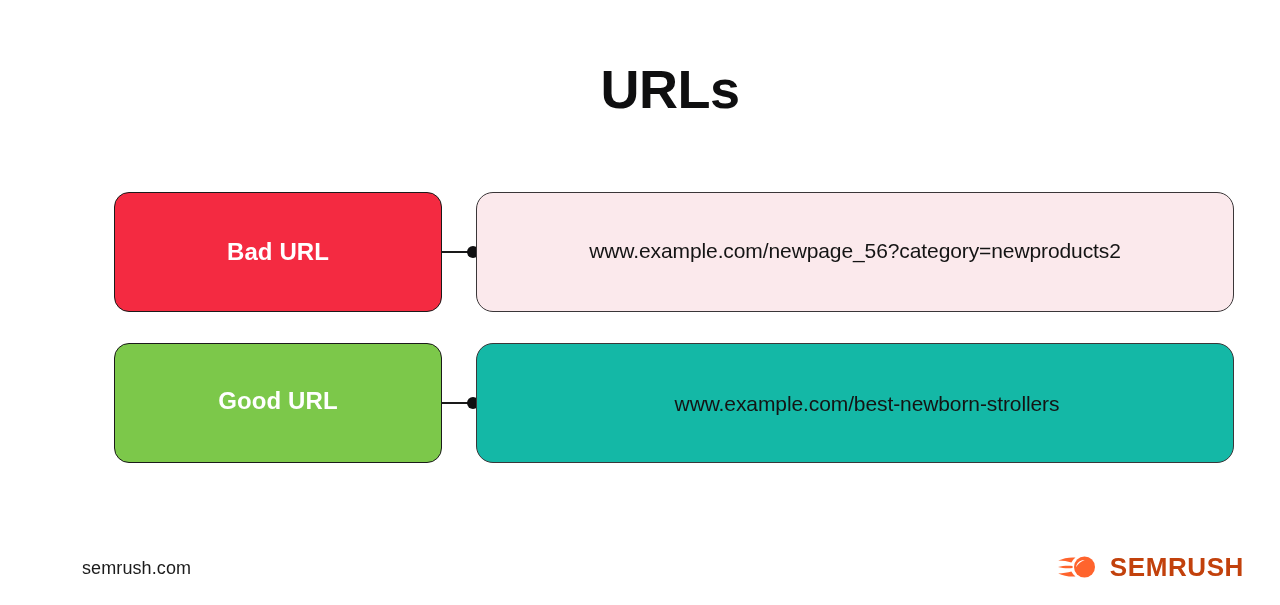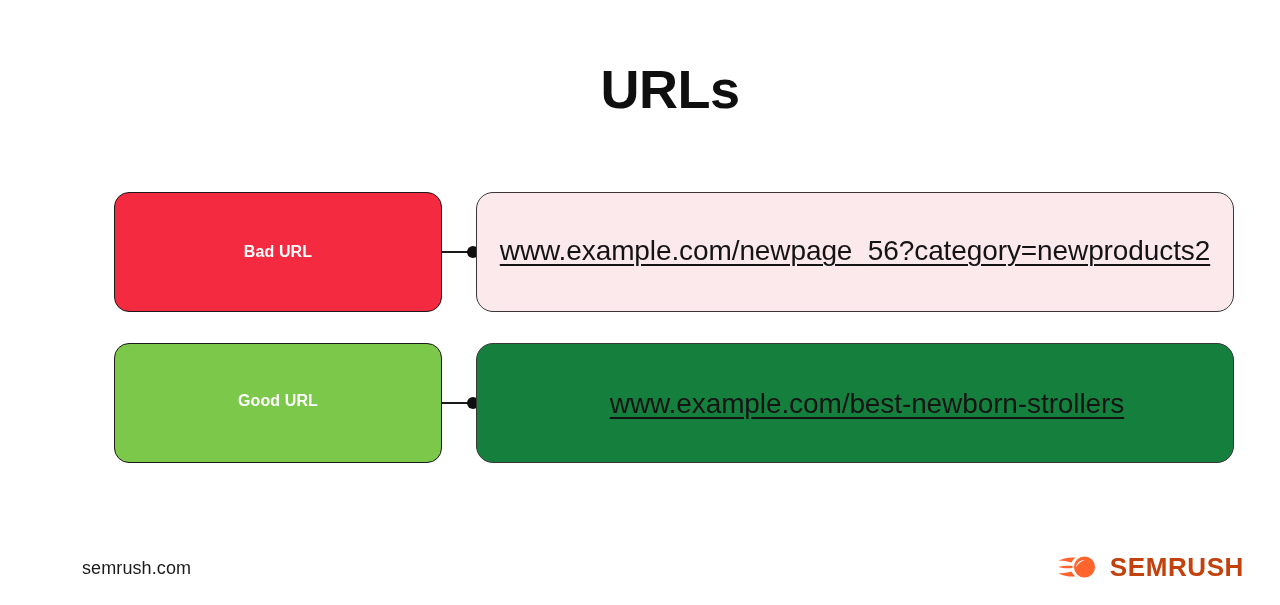--- a/index.html
+++ b/index.html
@@ -58,21 +58,21 @@
     box-sizing: border-box;
     display: flex;
     align-items: center;
     justify-content: center;
   }
   .label-box.bad  { background: #f42a41; }
   .label-box.good { background: #7cc84a; }
 
   .label-text {
     color: #ffffff;
-    font-size: 16px;
+    font-size: 24px;
     font-weight: 700;
     letter-spacing: 0.1px;
     line-height: 1;
   }
   .label-box.good .label-text {
     font-weight: 600;
     position: relative;
     top: -2px;
   }
 
@@ -103,27 +103,26 @@
     width: 758px;
     height: 120px;
     border: 1.6px solid #3a3638;
     border-radius: 17px;
     box-sizing: border-box;
     display: flex;
     align-items: center;
     justify-content: center;
   }
   .value-panel.bad  { background: #fbe9ec; }
-  .value-panel.good { background: #15803d; padding-left: 24px; }
+  .value-panel.good { background: #14b8a6; padding-left: 24px; }
 
   .url-text {
-    font-size: 28px;
+    font-size: 21px;
     font-weight: 400;
     color: #141414;
-    text-decoration: underline;
     text-underline-offset: 4px;
     text-decoration-thickness: 1.5px;
     letter-spacing: -0.1px;
     white-space: nowrap;
   }
   .value-panel.bad .url-text  { position: relative; top: -1px; }
   .value-panel.good .url-text { position: relative; top: 1px; }
 
   
   .footer-url {

